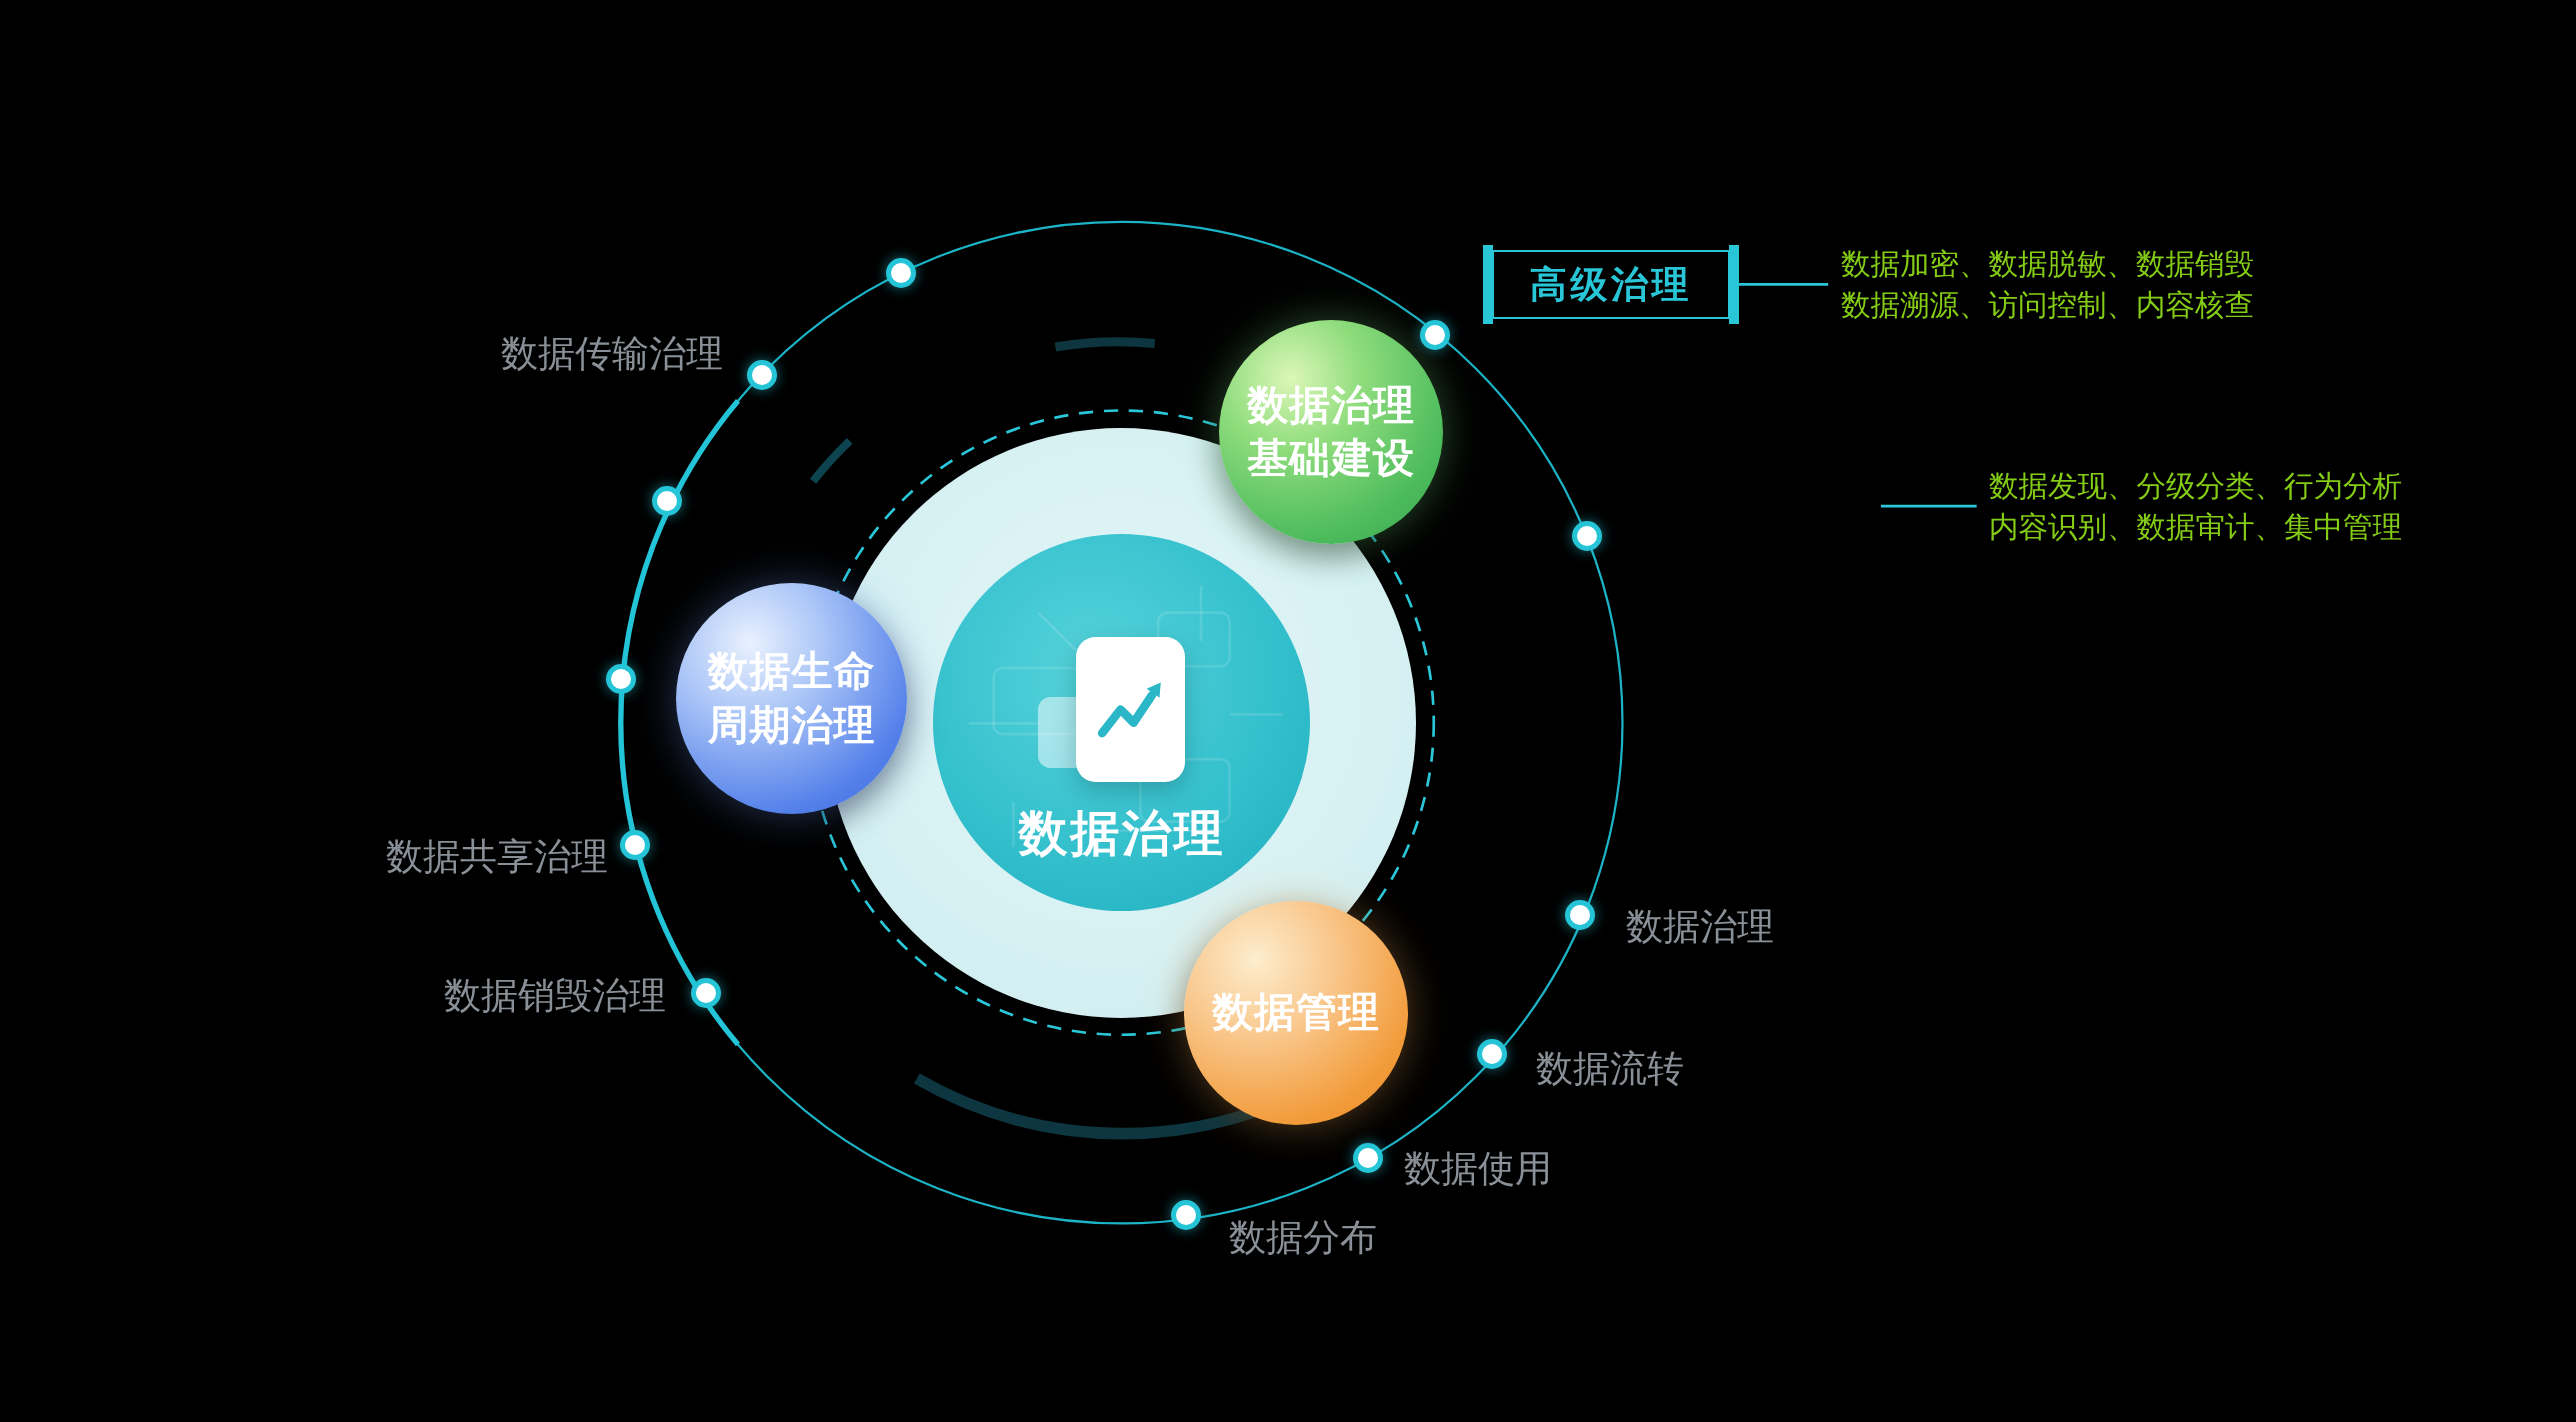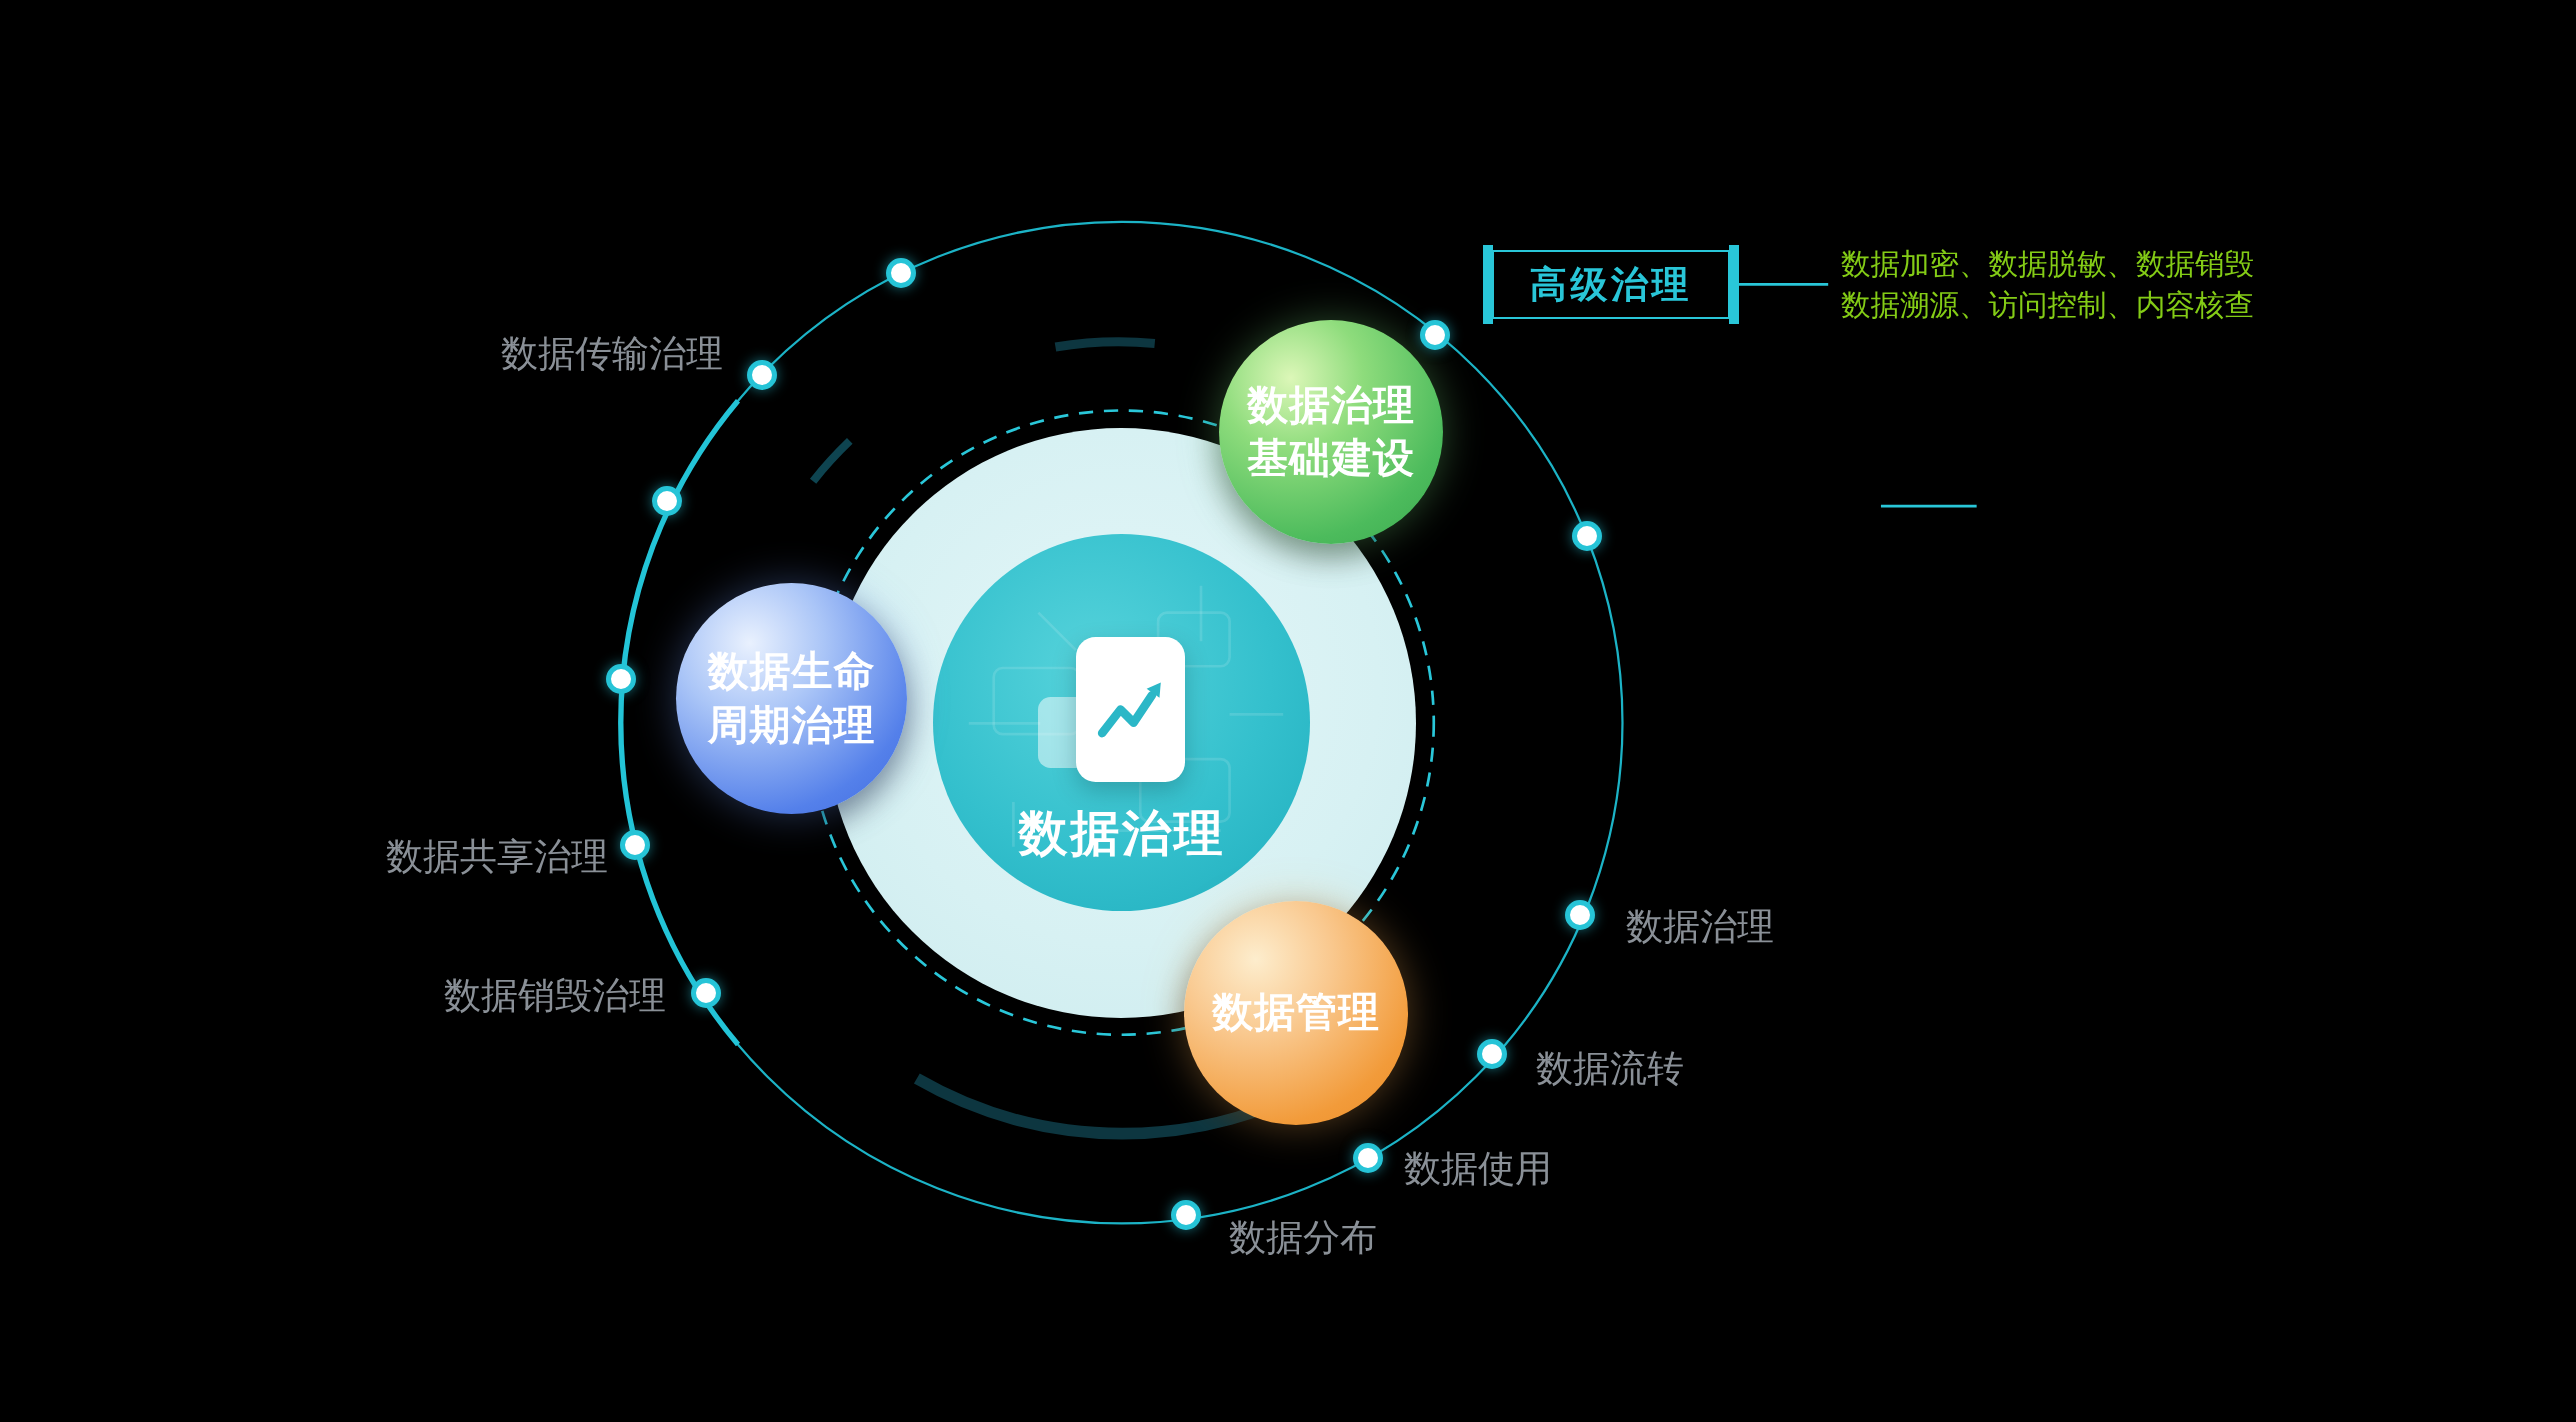--- a/index.html
+++ b/index.html
@@ -139,15 +139,19 @@
   <div class="olabel" style="left:1229px;top:1213px;">数据分布</div>
 
   <div class="callout-box" style="left:1492px;top:250px;width:238px;height:69px;">
     <span>高级治理</span>
   </div>
   <div class="callout-desc" style="left:1841px;top:243px;">
     <div>数据加密、数据脱敏、数据销毁</div>
     <div>数据溯源、访问控制、内容核查</div>
   </div>
 
+  <div class="callout-desc" style="left:1989px;top:465px;">
+    <div>数据发现、分级分类、行为分析</div>
+    <div>内容识别、数据审计、集中管理</div>
+  </div>
 
 </div>
 
 
 </body></html>

